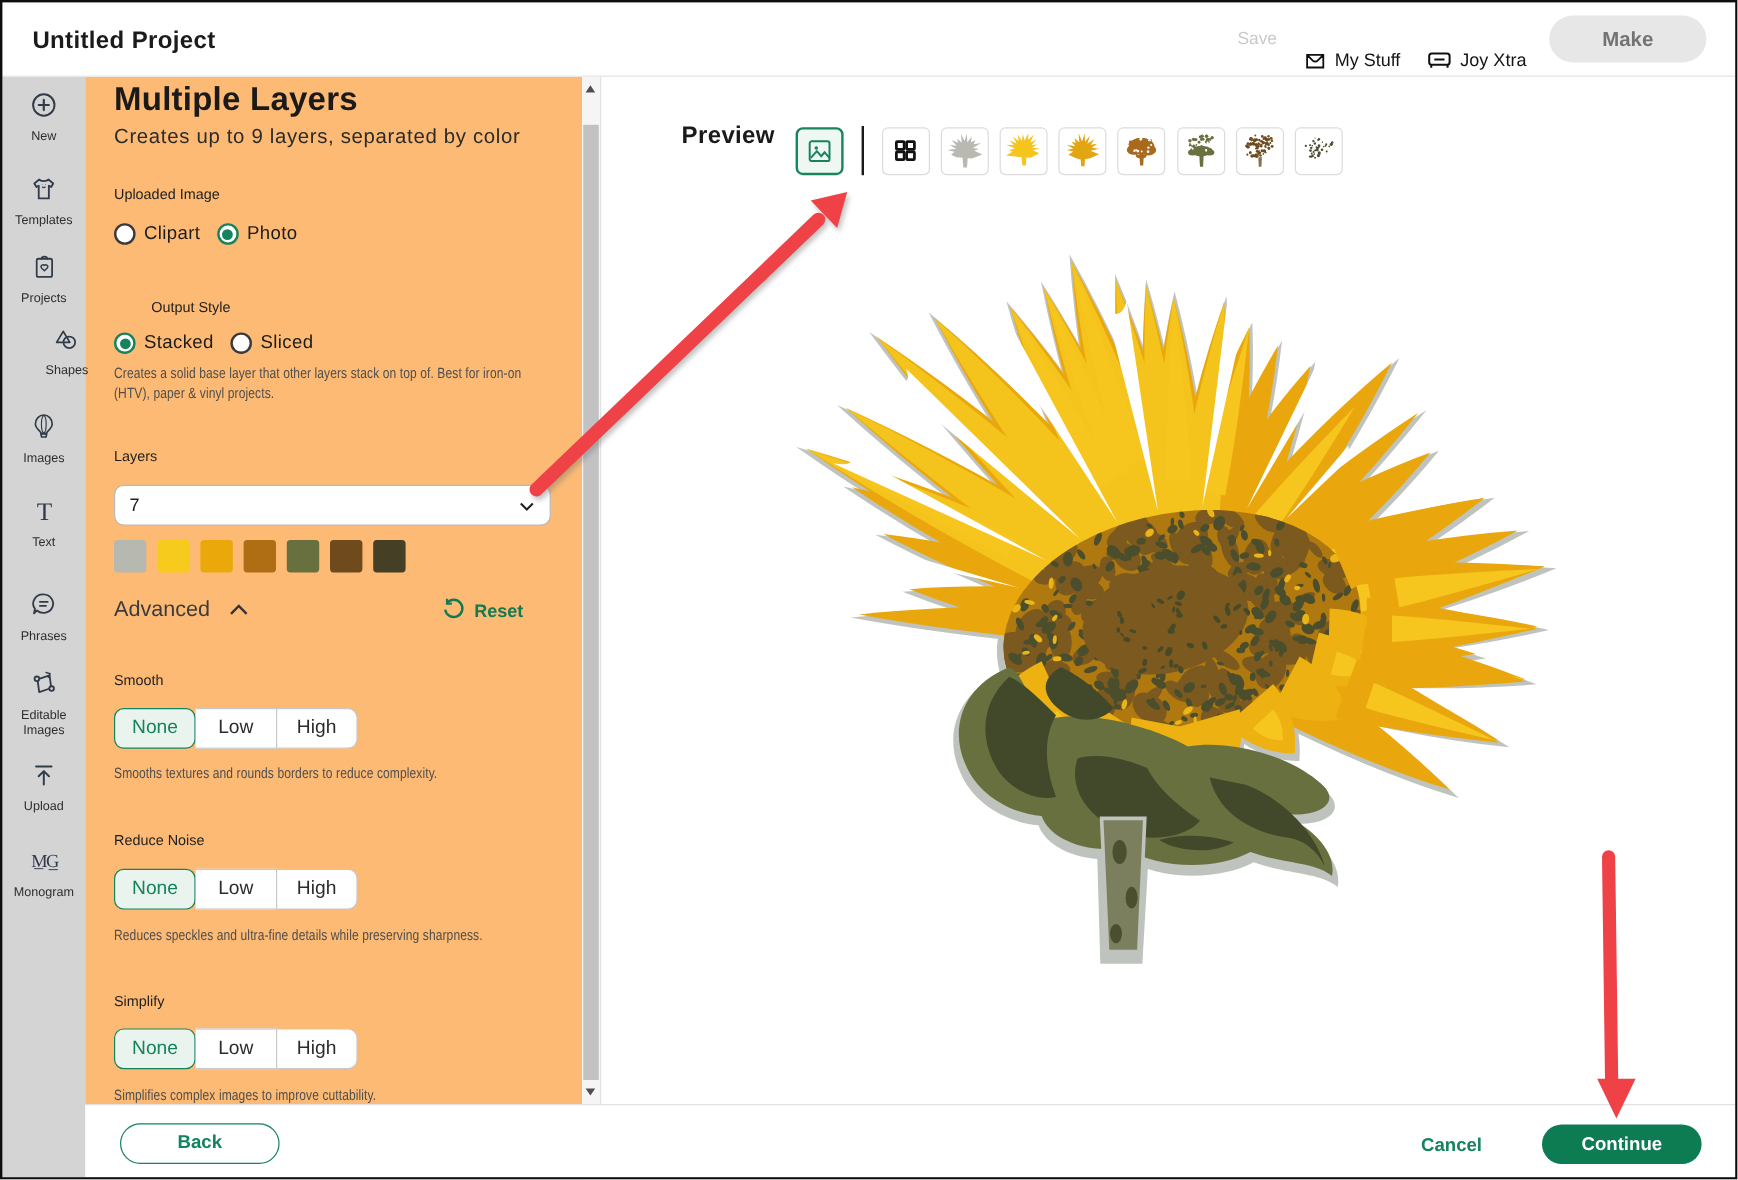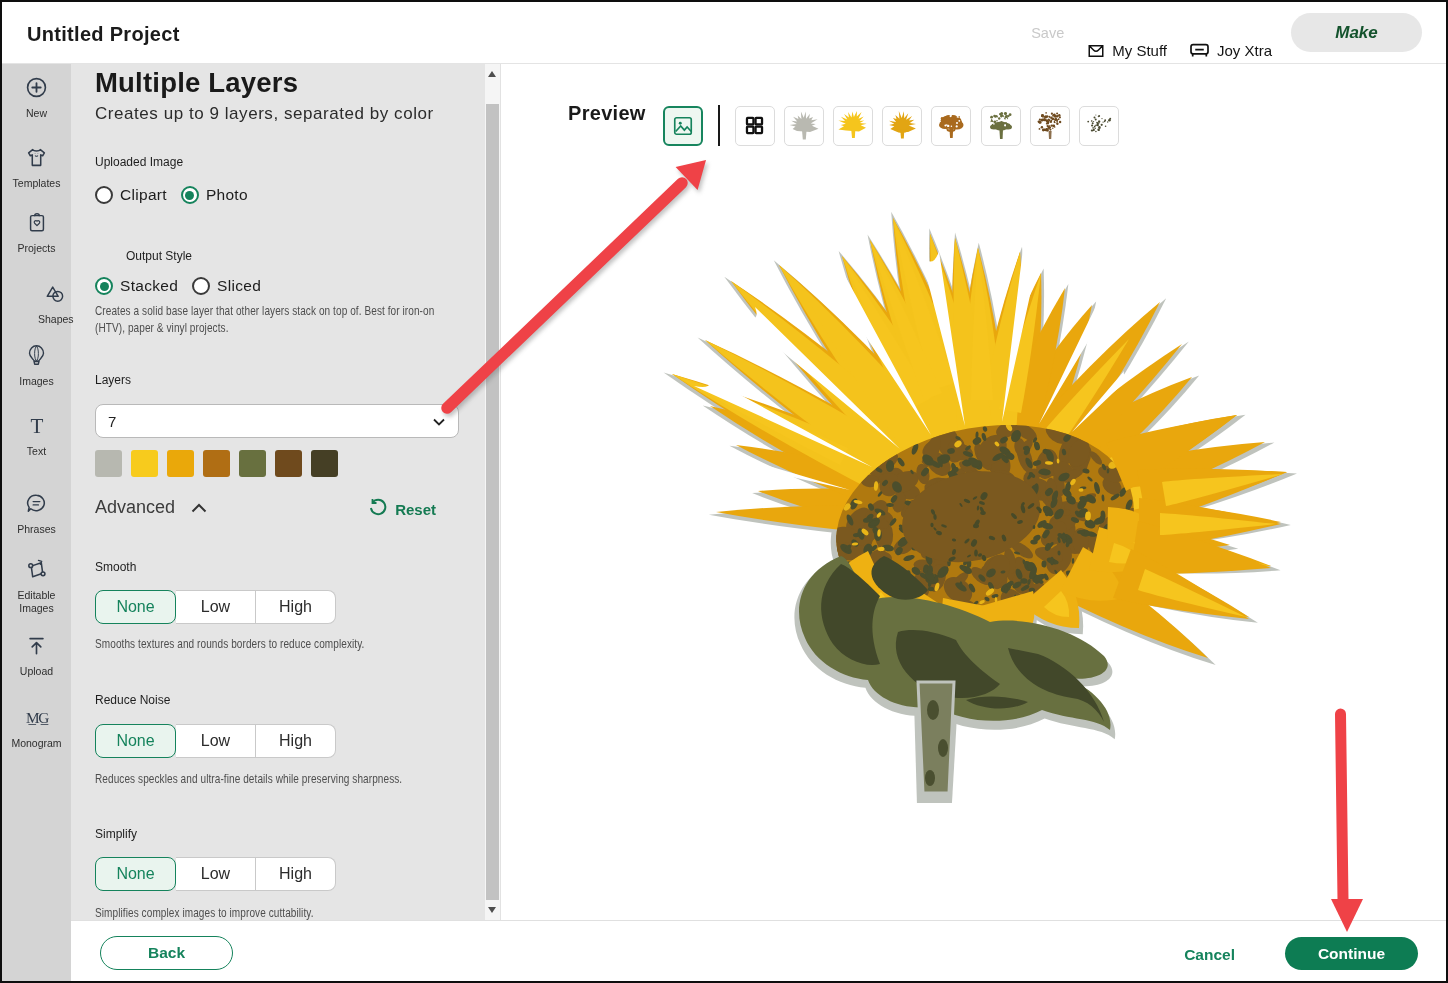--- a/index.html
+++ b/index.html
@@ -5,43 +5,43 @@
 * { margin:0; padding:0; box-sizing:border-box; }
 html,body { width:1448px; height:983px; overflow:hidden; }
 body { font-family:"Liberation Sans", sans-serif; background:#fff; position:relative; }
 .frame { position:absolute; inset:0; border:2px solid #0e0e0e; pointer-events:none; z-index:99; }
 
 .header { position:absolute; left:2px; top:2px; right:2px; height:62px; background:#fff; border-bottom:1px solid #e4e4e4; z-index:5; }
 .title { position:absolute; left:25px; top:21px; font-size:20px; font-weight:700; color:#1b1b1b; letter-spacing:.3px; }
 .hright { position:absolute; right:0; top:0; height:100%; display:flex; align-items:center; }
 .save { color:#c9c9c9; font-size:14.5px; margin-right:23px; }
 .hitem { display:flex; align-items:center; gap:7px; font-size:15px; color:#141414; margin-right:22px;margin-top:36px; }
-.makebtn { width:131px; height:39px; border-radius:20px; background:#e7e7e7; color:#14532d; font-size:17px; font-weight:700; display:flex; align-items:center; justify-content:center; margin-right:24px; margin-left:-3px;font-style:italic; }
+.makebtn { width:131px; height:39px; border-radius:20px; background:#e7e7e7; color:#737373; font-size:17px; font-weight:700; display:flex; align-items:center; justify-content:center; margin-right:24px; margin-left:-3px; }
 
 .sidebar { position:absolute; left:2px; top:64px; width:69px; bottom:2px; background:#d4d4d4; z-index:4; display:flex; flex-direction:column; align-items:center; padding-top:12px; }
 .slabel { font-size:10.5px; color:#2e2e2e; margin-top:4px; text-align:center; line-height:1.25; }
 
-.panel { position:absolute; left:71px; top:64px; width:414px; bottom:2px; background:#e5e5e5; z-index:3; }
+.panel { position:absolute; left:71px; top:64px; width:414px; bottom:2px; background:#fdba74; z-index:3; }
 h1 { font-size:27.5px; font-weight:700; color:#1a1a1a; position:absolute; left:24px; top:3px; letter-spacing:.2px; }
 .subtitle { position:absolute; left:24px; top:40px; font-size:17px; color:#2b2b2b; letter-spacing:.55px; }
 .lbl { position:absolute; left:24px; font-size:12px; font-weight:400; color:#1e1e1e;text-align:right; }
 .radio-row { position:absolute; left:24px; display:flex; gap:14px; }
 .radio { display:flex; align-items:center; gap:7px; font-size:15.5px; color:#1c1c1c; letter-spacing:.3px; }
 .rc { width:18px; height:18px; border-radius:50%; border:2px solid #3a3a3a; background:#fff; position:relative; flex:0 0 auto; }
 .rc.on { border-color:#15835c; }
 .rc.on::after { content:""; position:absolute; inset:2.5px; border-radius:50%; background:#15835c; }
 .small { position:absolute; left:24px; font-size:12.4px; line-height:16.5px; color:#4e4e4e; white-space:nowrap; letter-spacing:.1px; transform:scaleX(.81); transform-origin:0 0; }
 .dropdown { position:absolute; left:24px; top:340px; width:364px; height:34px; border:1px solid #b9b9b9; border-radius:8px; background:#fff; font-size:15px; color:#222; display:flex; align-items:center; padding:0 12px; }
 .dropdown svg { position:absolute; right:12px; top:10px; }
 .swatches { position:absolute; left:24px; top:386px; display:flex; gap:9px; }
 .sw { width:27px; height:27px; border-radius:3px; }
 .advrow { position:absolute; left:24px; top:433px; width:341px; display:flex; align-items:center; }
 .adv { font-size:18px; color:#3c3c3c; display:flex; align-items:center; gap:16px; }
 .reset { margin-left:auto; display:flex; align-items:flex-end; gap:7px; color:#147a52; font-size:15px; font-weight:700; }
-.seg { position:absolute; left:24px; width:241px; height:34px; display:flex; }
+.seg { position:absolute; left:24px; width:203px; height:34px; display:flex; }
 .seg .s { flex:1; display:flex; align-items:center; justify-content:center; font-size:16px; color:#2b2b2b; background:#fff; border:1px solid #c9c9c9; border-left:none; }
 .seg .s.first { border-left:1px solid #c9c9c9; border-radius:8px 0 0 8px; }
 .seg .s.last { border-radius:0 8px 8px 0; }
 .seg .s.on { background:#e9f4ee; border:1.5px solid #15835c; border-radius:8px; color:#15835c; }
 
 .sb { position:absolute; left:413.5px; top:0; width:16px; height:856px; background:#f5f5f5; }
 .sb .thumb { position:absolute; left:1.5px; top:40px; width:13px; height:796px; background:#c2c2c2; }
 .sb .ar { position:absolute; left:0; width:0; height:0; border-left:4.5px solid transparent; border-right:4.5px solid transparent; margin-left:3.5px; }
 .sb .up { top:7px; border-bottom:6px solid #4e4e4e; }
 .sb .dn { bottom:7px; border-top:6px solid #4e4e4e; }
@@ -89,21 +89,21 @@
         <path d="M8 3.8 L3.8 7.2 L5.6 10.2 L7.6 9.2 L7.6 20.2 L16.4 20.2 L16.4 9.2 L18.4 10.2 L20.2 7.2 L16 3.8 C14.8 5.6 9.2 5.6 8 3.8 Z"></path>
         <circle cx="10.5" cy="8" r="0.4" fill="#313c4b" stroke="none"></circle>
         <circle cx="13.5" cy="8" r="0.4" fill="#313c4b" stroke="none"></circle>
         <path d="M10.8 10.3 Q12 11.2 13.2 10.3" stroke-width="1.1"></path>
       </svg><div class="slabel">Templates</div></div>
 <div style="position:absolute;top:147px;left:0;width:100%;text-align:center;"><svg width="22" height="23" viewBox="0 0 24 24" stroke="#313c4b" fill="none" stroke-width="1.6" stroke-linecap="round" stroke-linejoin="round">
         <rect x="5" y="4.5" width="14" height="16.5" rx="1.6"></rect>
         <path d="M9.5 4.5 a2.5 2 0 0 1 5 0"></path>
         <path d="M12 15.5 l-2.6-2.7 a1.7 1.7 0 0 1 2.6-2.2 a1.7 1.7 0 0 1 2.6 2.2 Z" stroke-width="1.3"></path>
       </svg><div class="slabel">Projects</div></div>
-<div style="position:absolute;top:219px;left:0;width:100%;text-align:center;padding-left:36px;"><svg width="24" height="22" viewBox="0 0 24 24" stroke="#313c4b" fill="none" stroke-width="1.6" stroke-linecap="round" stroke-linejoin="round">
+<div style="position:absolute;top:208px;left:0;width:100%;text-align:center;padding-left:36px;"><svg width="24" height="22" viewBox="0 0 24 24" stroke="#313c4b" fill="none" stroke-width="1.6" stroke-linecap="round" stroke-linejoin="round">
         <path d="M9.5 4.5 L15.5 14.5 L3.5 14.5 Z"></path>
         <circle cx="15" cy="14.5" r="5.3"></circle>
       </svg><div class="slabel">Shapes</div></div>
 <div style="position:absolute;top:279px;left:0;width:100%;text-align:center;"><svg width="21" height="24" viewBox="0 0 24 26" stroke="#313c4b" fill="none" stroke-width="1.6" stroke-linecap="round" stroke-linejoin="round">
         <path d="M12 2.5 a8 8.6 0 0 1 8 8.6 c0 4.4 -5 6.6 -5.5 9 h-5 c-0.5 -2.4 -5.5 -4.6 -5.5 -9 a8 8.6 0 0 1 8 -8.6 Z"></path>
         <path d="M12 2.8 c3 2 3 15 0 17.2 M12 2.8 c-3 2 -3 15 0 17.2" stroke-width="1.1"></path>
         <path d="M9.2 20.5 h5.6 l-0.7 3 h-4.2 Z"></path>
       </svg><div class="slabel">Images</div></div>
 <div style="position:absolute;top:351px;left:0;width:100%;text-align:center;"><svg width="22" height="22" viewBox="0 0 24 24">
         <text x="12" y="20" font-family="Liberation Serif" font-size="23" fill="#313c4b" text-anchor="middle">T</text>

